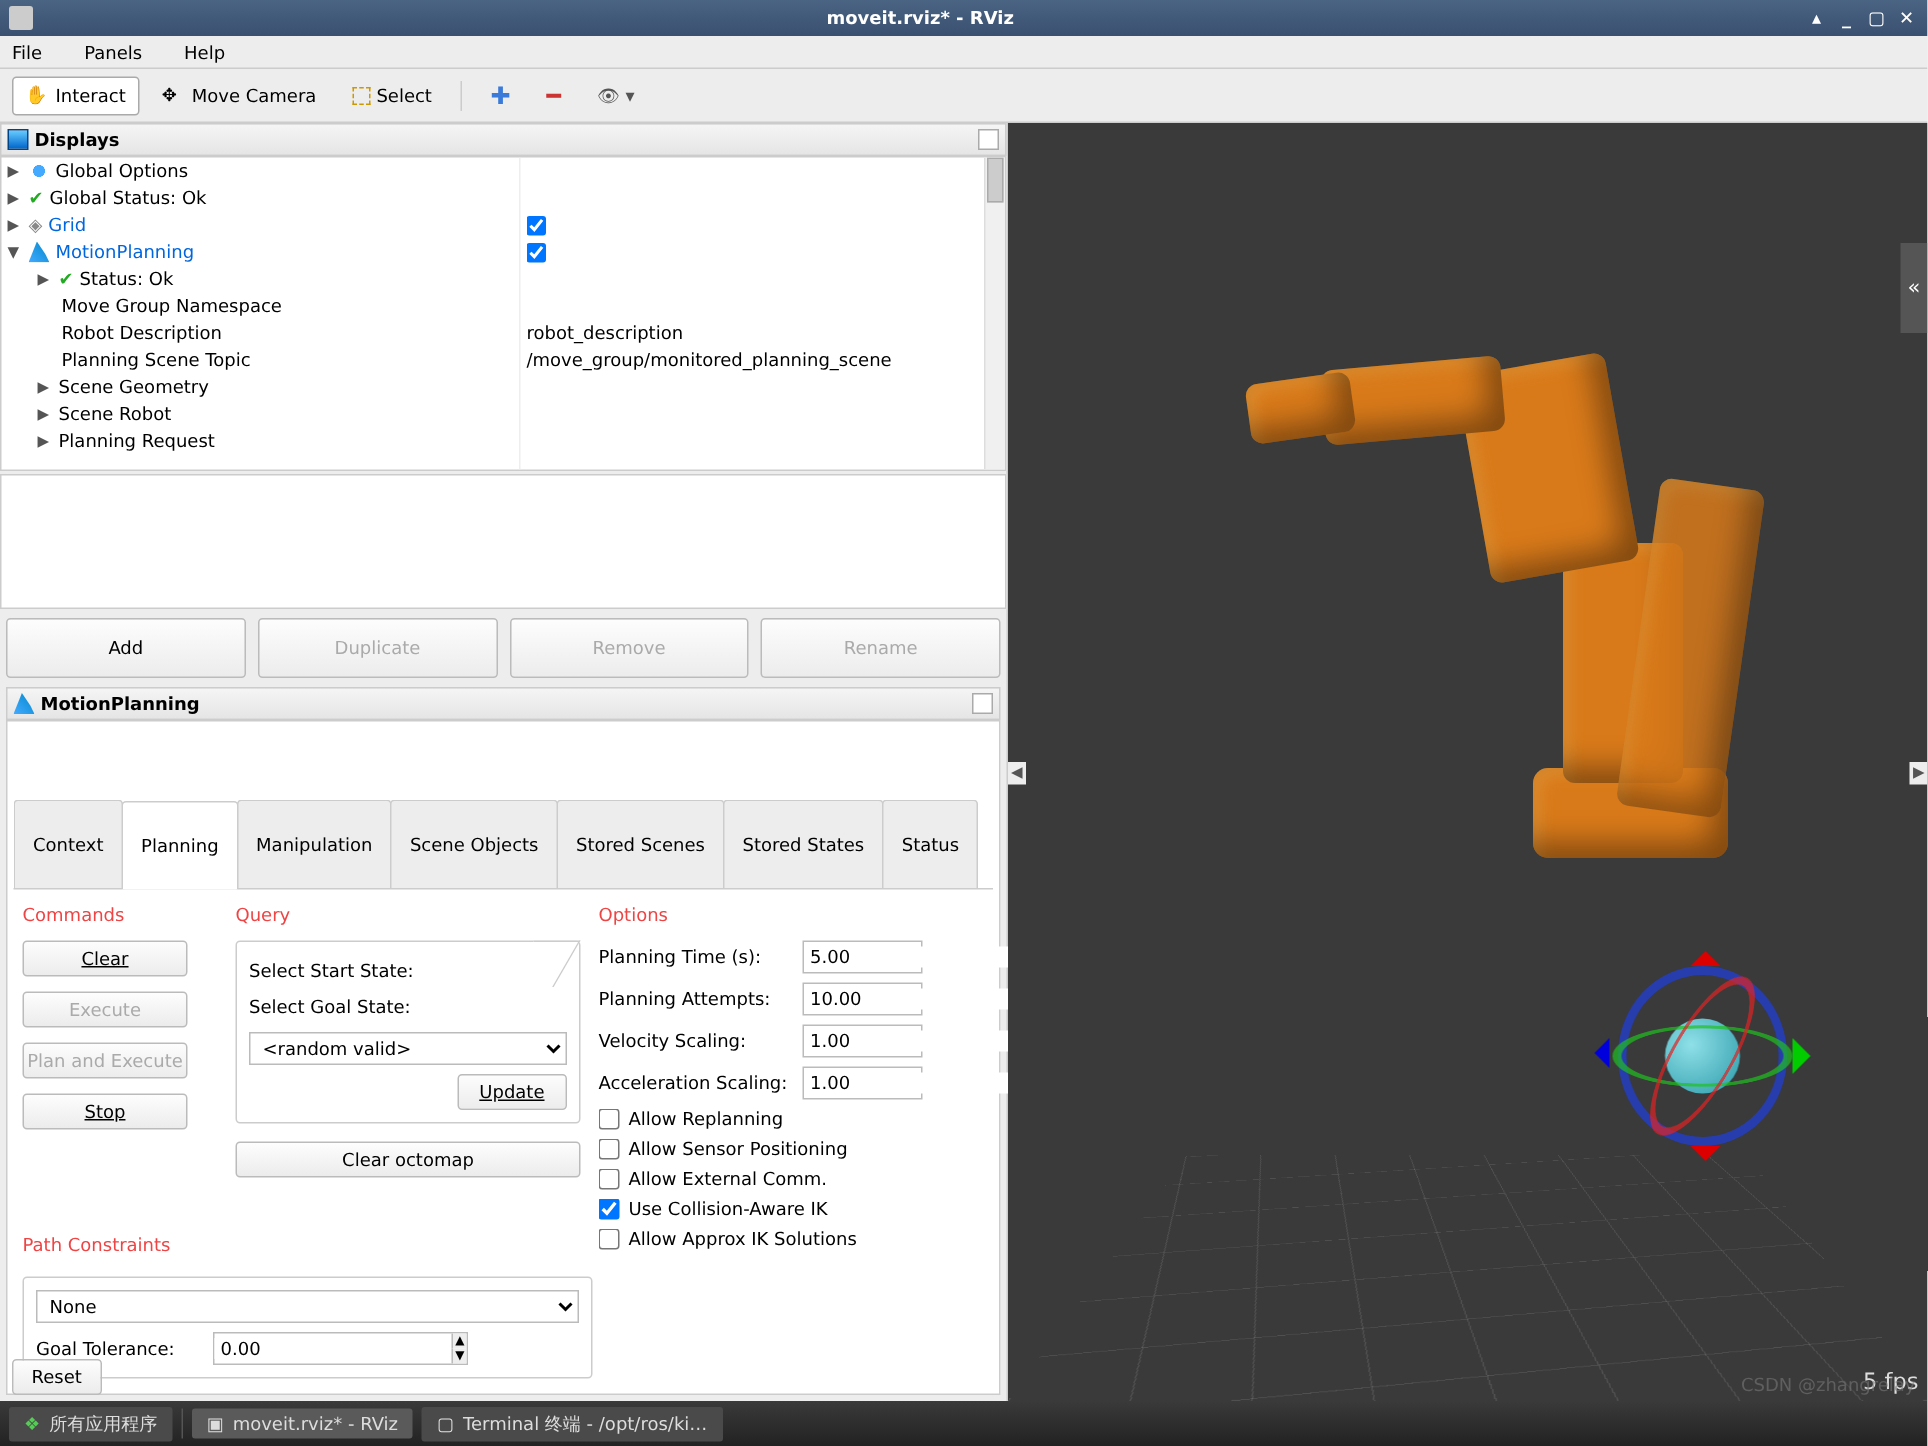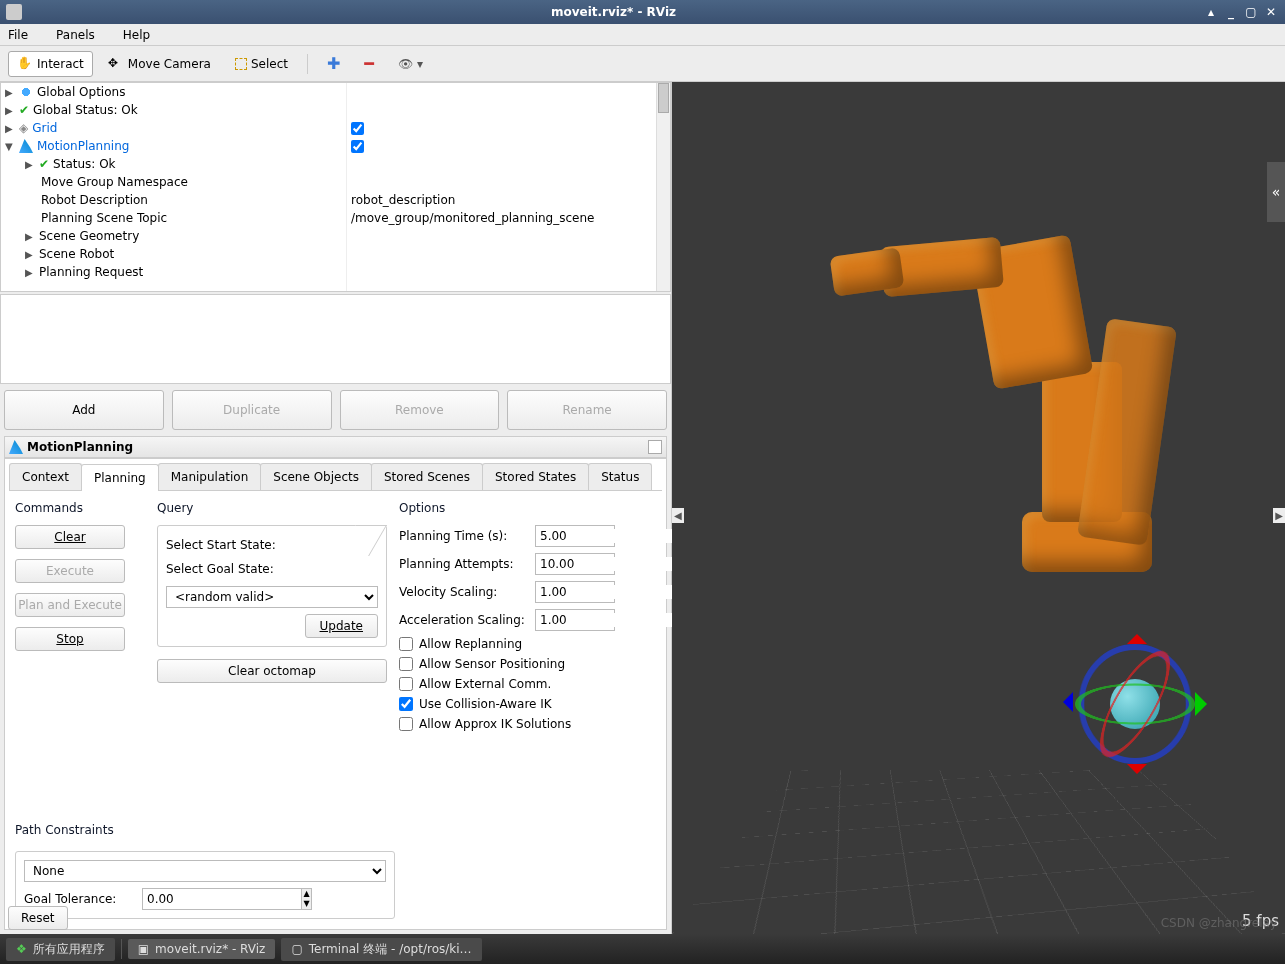--- a/index.html
+++ b/index.html
@@ -48,26 +48,26 @@
 .scroll-v .thumb { position:absolute; top:0; height:30px; left:1px; right:1px; background:#ccc; border:1px solid #aaa; }
 
 .desc-area { height: 90px; border:1px solid #ccc; background:#fff; margin-top:2px; }
 
 .btn-row { display:flex; gap:8px; padding:6px 4px; }
 .btn-row button { flex:1; height:40px; border:1px solid #bbb; background:linear-gradient(#fdfdfd,#ececec); border-radius:3px; cursor:default; }
 .btn-row button:disabled { color:#aaa; }
 
 .mp-panel { border:1px solid #ccc; background:#fff; margin:0 4px 4px 4px; flex:1; display:flex; flex-direction:column; }
 .tabs { display:flex; border-bottom:1px solid #ccc; margin:4px 4px 0 4px; }
-.tab { padding:6px 12px; border:1px solid #ccc; border-bottom:none; background:#ededed; margin-right:-1px; cursor:default; border-radius:3px 3px 0 0;}
+.tab { padding:22px 12px; border:1px solid #ccc; border-bottom:none; background:#ededed; margin-right:-1px; cursor:default; border-radius:3px 3px 0 0;margin-top:48px;}
 .tab.active { background:#fff; position:relative; top:1px; }
 .tab-body { flex:1; padding:10px; display:flex; gap:12px; }
 
 .group { display:flex; flex-direction:column; gap:6px; }
-.group-title { font-size:12px; color:#0f172a; margin-bottom:4px; }
+.group-title { font-size:12px; color:#ef4444; margin-bottom:4px; }
 .cmd-btn { width:110px; height:24px; border:1px solid #bbb; background:linear-gradient(#fdfdfd,#ececec); border-radius:3px; margin-bottom:4px; }
 .cmd-btn:disabled { color:#aaa; }
 
 .query-box { border:1px solid #ccc; border-radius:3px; padding:8px; width:230px; position:relative; }
 .query-box::before { content:""; position:absolute; top:-1px; right:-1px; width:30px; height:30px; border-top:1px solid #ccc; border-right:1px solid #ccc; transform: skewX(-30deg); transform-origin: top right; background:#fff;}
 .query-box label { display:block; margin:4px 0; }
 select, input[type=text] { width:100%; height:22px; border:1px solid #bbb; padding:0 4px; background:#fff; }
 .wbtn2 { padding:4px 14px; border:1px solid #bbb; background:linear-gradient(#fdfdfd,#ececec); border-radius:3px; }
 
 .opts { display:flex; flex-direction:column; gap:6px; }
@@ -146,20 +146,25 @@
   <div class="toolbtn">
       <span class="minus">━</span>
     </div>
   <div class="toolbtn">
       <span class="eye">👁 ▾</span>
     </div>
 </div>
 
 <div class="main-area">
   <div class="left-col">
+    <div class="panel-title">
+      <span class="disp-icon"></span>
+      <span>Displays</span>
+      <span class="sq"></span>
+    </div>
     <div class="tree-area">
       <div class="tree-col">
         <div class="tree-row">
             <span class="arrow">▶</span>
             <span class="ticon gear"></span>
             <span>Global Options</span>
           </div>
         <div class="tree-row">
             <span class="arrow">▶</span>
             <span class="check">✔</span>

